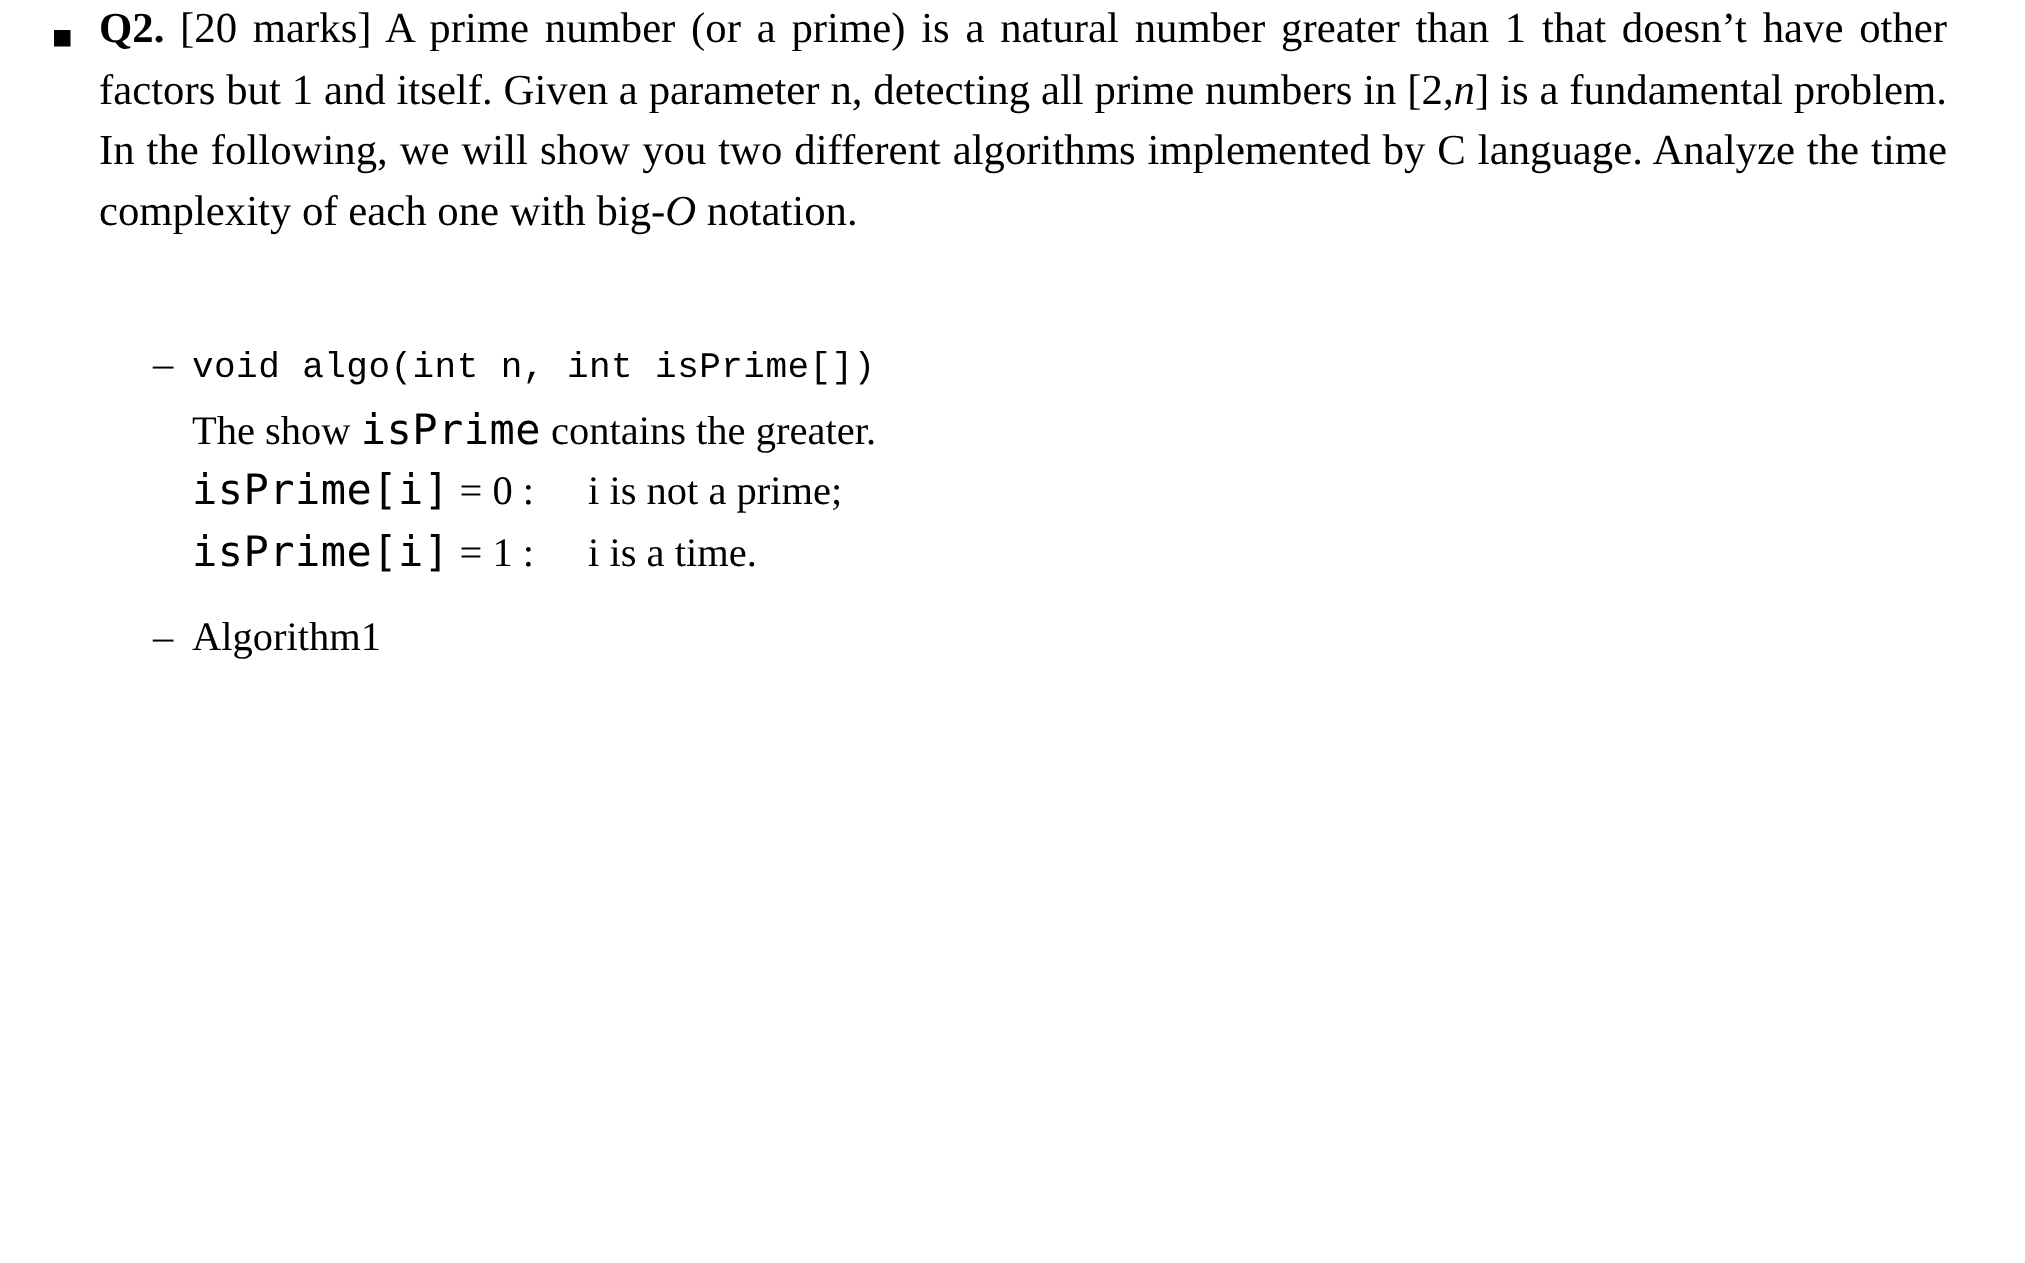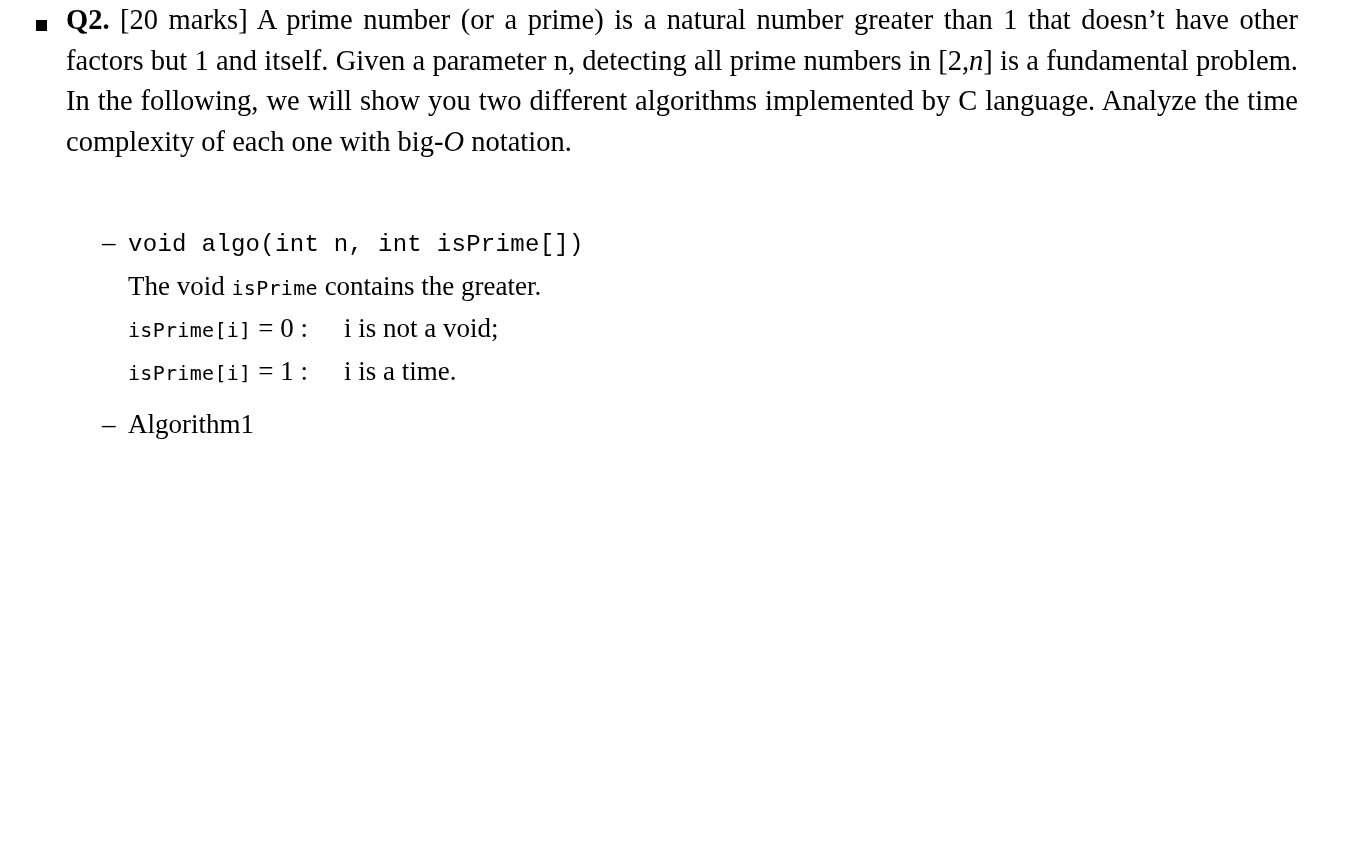--- a/index.html
+++ b/index.html
@@ -65,21 +65,21 @@
     left: 102px;
     top: 0;
     font-size: 27px;
     line-height: 40.5px;
   }
   .sub-line {
     white-space: nowrap;
   }
   .mono {
     font-family: "DejaVu Sans Mono", "Liberation Mono", monospace;
-    font-size: 20px;
+    font-size: 28px;
     letter-spacing: 0.3px;
     margin-top: 33px;
   }
   .mono-line {
     font-family: Liberation Mono, monospace;
     font-size: 24px;
     letter-spacing: 0.3px;
     white-space: pre;
   }
   .gap-col {
@@ -113,25 +113,25 @@
 
 <div class="sub-list">
   <div class="sub-item">
     <span class="sub-dash">–</span>
 
     <div class="sub-line">
       <span class="mono-line">void algo(int n, int isPrime[])</span>
     </div>
 
     <div class="sub-line">
-      <span>The void </span><span class="mono">isPrime</span><span> contains the greater.</span>
+      <span>The show </span><span class="mono">isPrime</span><span> contains the greater.</span>
     </div>
 
     <div class="sub-line">
-      <span class="mono">isPrime[i]</span><span> = 0 :</span><span class="gap-col"></span><span>i is not a void;</span>
+      <span class="mono">isPrime[i]</span><span> = 0 :</span><span class="gap-col"></span><span>i is not a prime;</span>
     </div>
 
     <div class="sub-line">
       <span class="mono">isPrime[i]</span><span> = 1 :</span><span class="gap-col"></span><span>i is a time.</span>
     </div>
   </div>
 </div>
 
 <div class="algo-label">
   <div class="sub-item">

